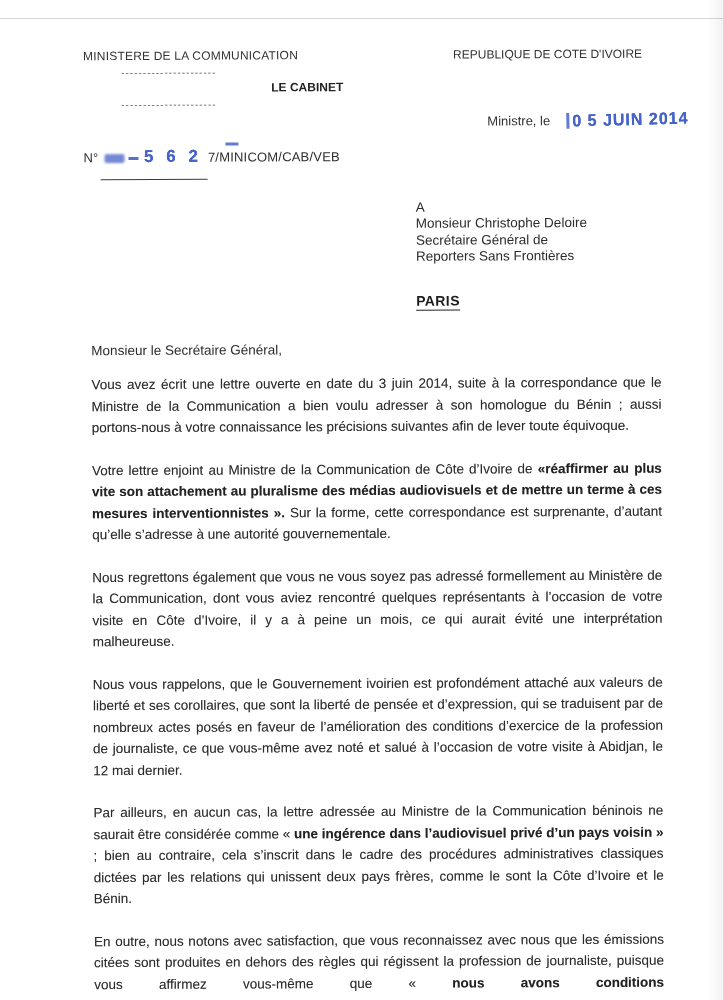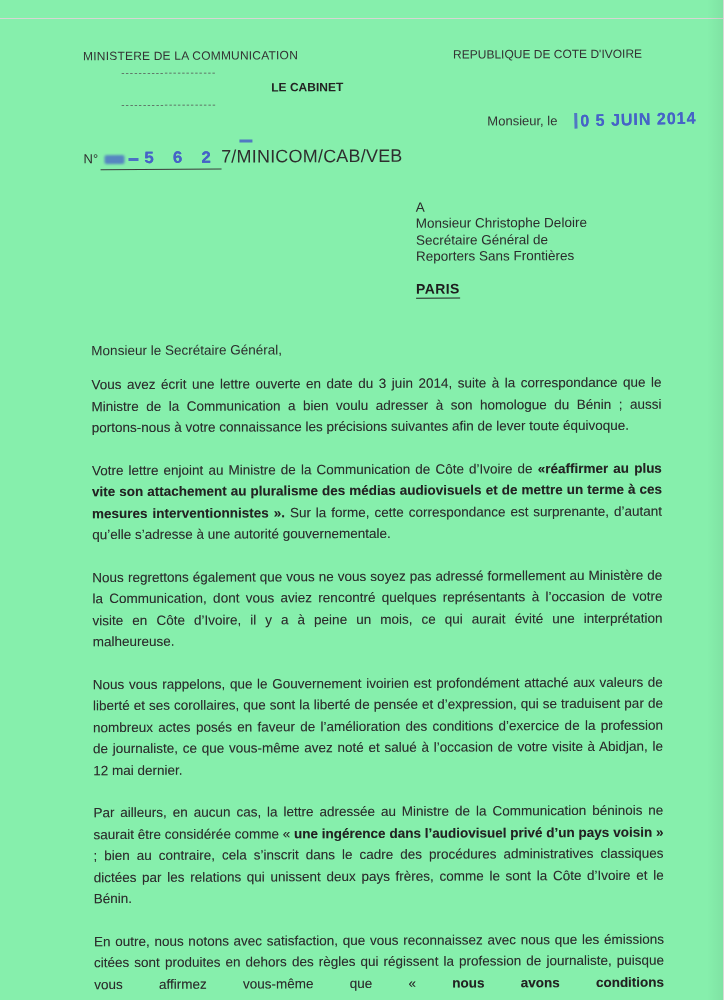--- a/index.html
+++ b/index.html
@@ -1,20 +1,20 @@
 <!DOCTYPE html>
 <html><head>
 <meta charset="utf-8">
 <style>
   html,body{margin:0;padding:0;background:#e8e8e6;}
   .page{
     position:relative;
     width:724px;height:1000px;
     margin:0 auto;
-    background:#86efac;
+    background:#ffffff;
     overflow:hidden;
     font-family:"Liberation Sans", sans-serif;
     color:#2e2e2e;
   }
   
   .scan-top-line{position:absolute;top:18px;left:0;right:0;height:1px;background:#d6d6d3;}
   .scan-right-edge{position:absolute;top:0;right:0;width:16px;height:100%;
     background:linear-gradient(to right, rgba(0,0,0,0), rgba(0,0,0,0.05));
     border-right:1px solid #d9d9d6;}
   .content{position:absolute;inset:0;transform:rotate(-0.25deg);}
@@ -39,42 +39,42 @@
     content:"";position:absolute;left:0;top:1px;width:2.5px;height:15px;
     background:currentColor;opacity:.85;
   }
 
   
   .ref-line{position:absolute;left:85px;top:146px;font-size:13px;white-space:nowrap;}
   .ref-prefix{font-size:13px;color:#2e2e2e;}
   .ref-stamped{
     display:inline-block;position:relative;
     border-bottom:1.6px solid #3a3a3a;
-    padding:0 6px 1px 4px;margin-left:2px;font-family:Liberation Mono, monospace;
+    padding:0 6px 12px 4px;margin-left:2px;
   }
   .ref-smudge{
     display:inline-block;width:20px;height:9px;border-radius:2px;
     background:currentColor;opacity:.75;filter:blur(1px);
     vertical-align:middle;margin-right:4px;
   }
   .ref-dash{display:inline-block;width:10px;height:3.5px;background:currentColor;
     vertical-align:middle;margin-right:6px;opacity:.9;}
   .ref-digits{
     font-weight:bold;font-size:17px;letter-spacing:4px;
     text-shadow:0 0 0.5px currentColor;
   }
-  .ref-suffix{font-size:18px;color:#2e2e2e;letter-spacing:0.2px;position:relative;}
+  .ref-suffix{font-size:13px;color:#2e2e2e;letter-spacing:0.2px;position:relative;}
   .ref-tick{ 
     position:absolute;left:18px;top:-7px;width:13px;height:3px;opacity:.85;
   }
 
   
   .addressee{position:absolute;left:417px;top:200px;font-size:13.5px;line-height:16.3px;color:#2c2c2c;}
   .addressee .city{
-    display:inline-block;margin-top:16px;font-weight:bold;font-size:14px;
+    display:inline-block;margin-top:28px;font-weight:bold;font-size:14px;
     letter-spacing:0.4px;border-bottom:1.8px solid #222;padding-bottom:1px;color:#1e1e1e;
   }
 
   
   .letter-body{position:absolute;left:92px;top:342px;width:570px;}
   .salutation{font-size:13.5px;margin:0 0 16px 0;color:#2c2c2c;}
   .para{
     font-size:13.5px;line-height:21.5px;margin:0 0 21px 0;
     text-align:justify;color:#2c2c2c;
     text-shadow:0 0 0.3px rgba(40,40,40,0.35);
@@ -96,21 +96,21 @@
       <div class="dashes">----------------------</div>
       <div class="cabinet">LE CABINET</div>
       <div class="dashes">----------------------</div>
     </div>
 
     <div class="head-right">
       <div class="republic">REPUBLIQUE DE COTE D'IVOIRE</div>
     </div>
 
     <div class="place-date">
-      <span class="place-label">Monsieur, le</span>
+      <span class="place-label">Ministre, le</span>
       <span class="date-stamp" style="color: rgb(70, 99, 199);">0 5 JUIN 2014</span>
     </div>
 
     <div class="ref-line">
       <span class="ref-prefix">N°</span><span class="ref-stamped"><span class="ref-smudge stampcolor" style="color: rgb(70, 99, 199); background: rgb(70, 99, 199);"></span><span class="ref-dash stampcolor" style="color: rgb(70, 99, 199); background: rgb(70, 99, 199);"></span><span class="ref-digits stampcolor" style="color: rgb(70, 99, 199);">5 6 2</span></span><span class="ref-suffix"><span class="ref-tick stampcolor" style="color: rgb(70, 99, 199); background: rgb(70, 99, 199);"></span><span>7/MINICOM/CAB/VEB</span></span>
     </div>
 
     <div class="addressee">
       <div>A</div>
       <div>Monsieur Christophe Deloire</div>

